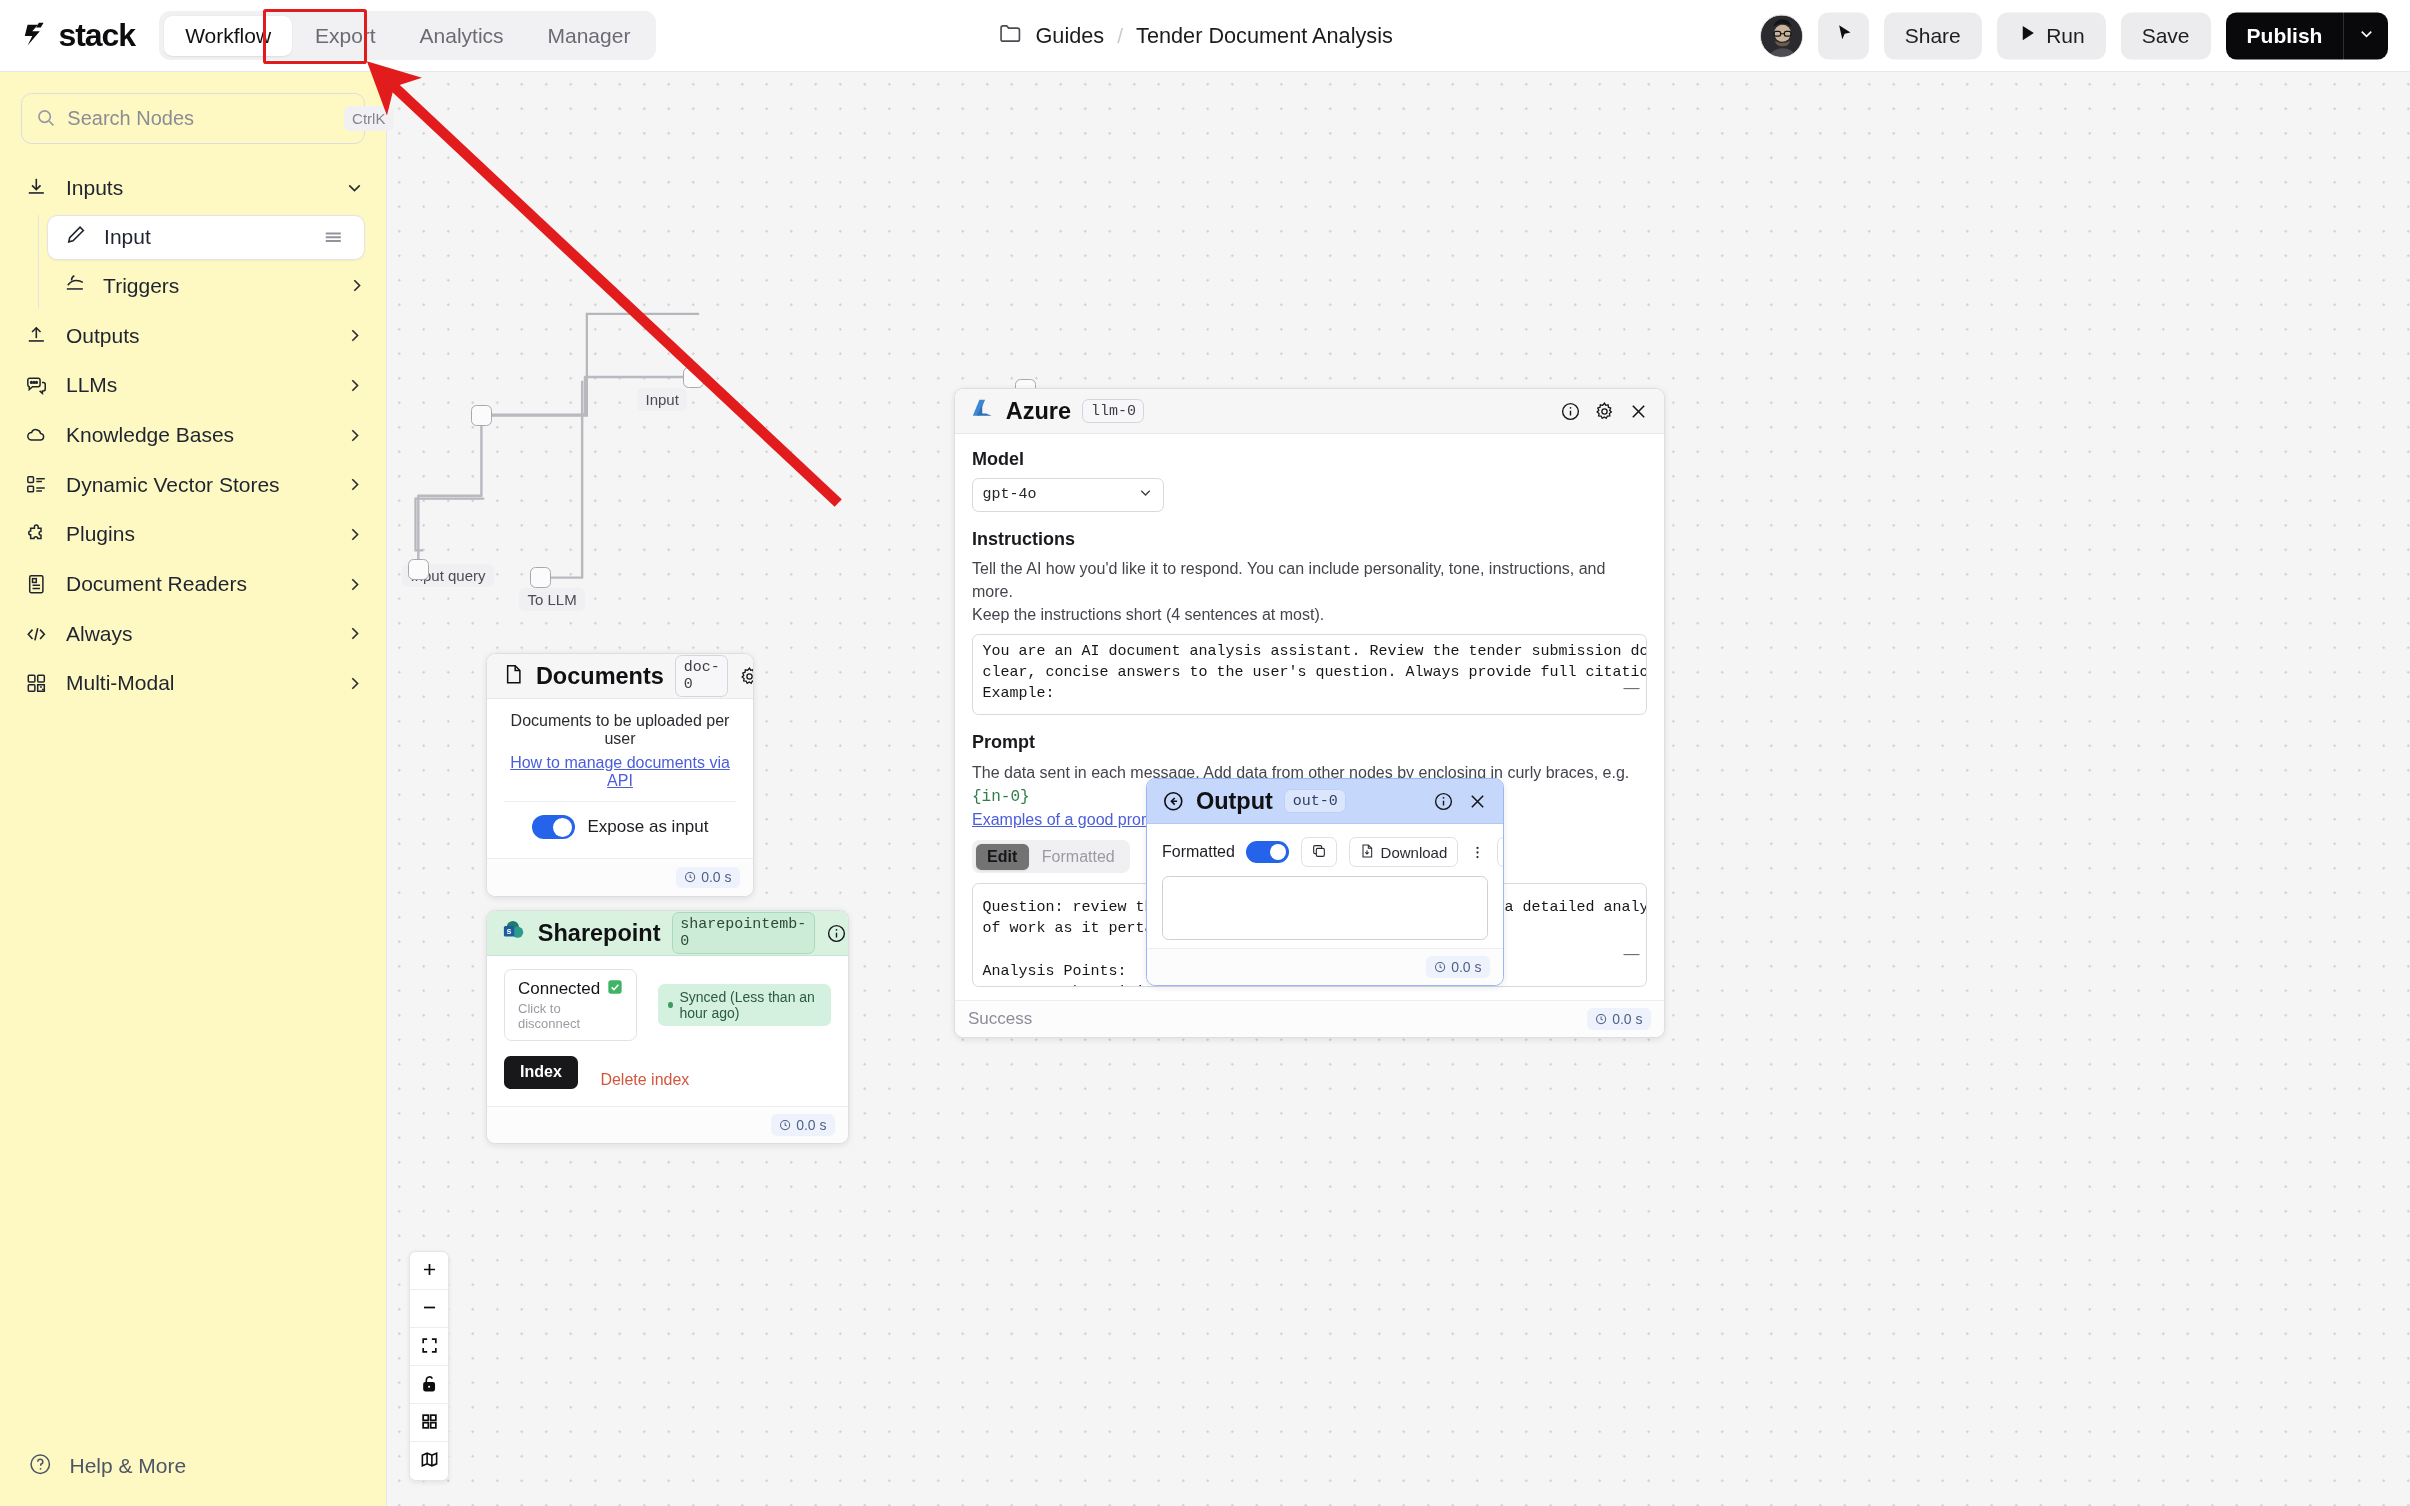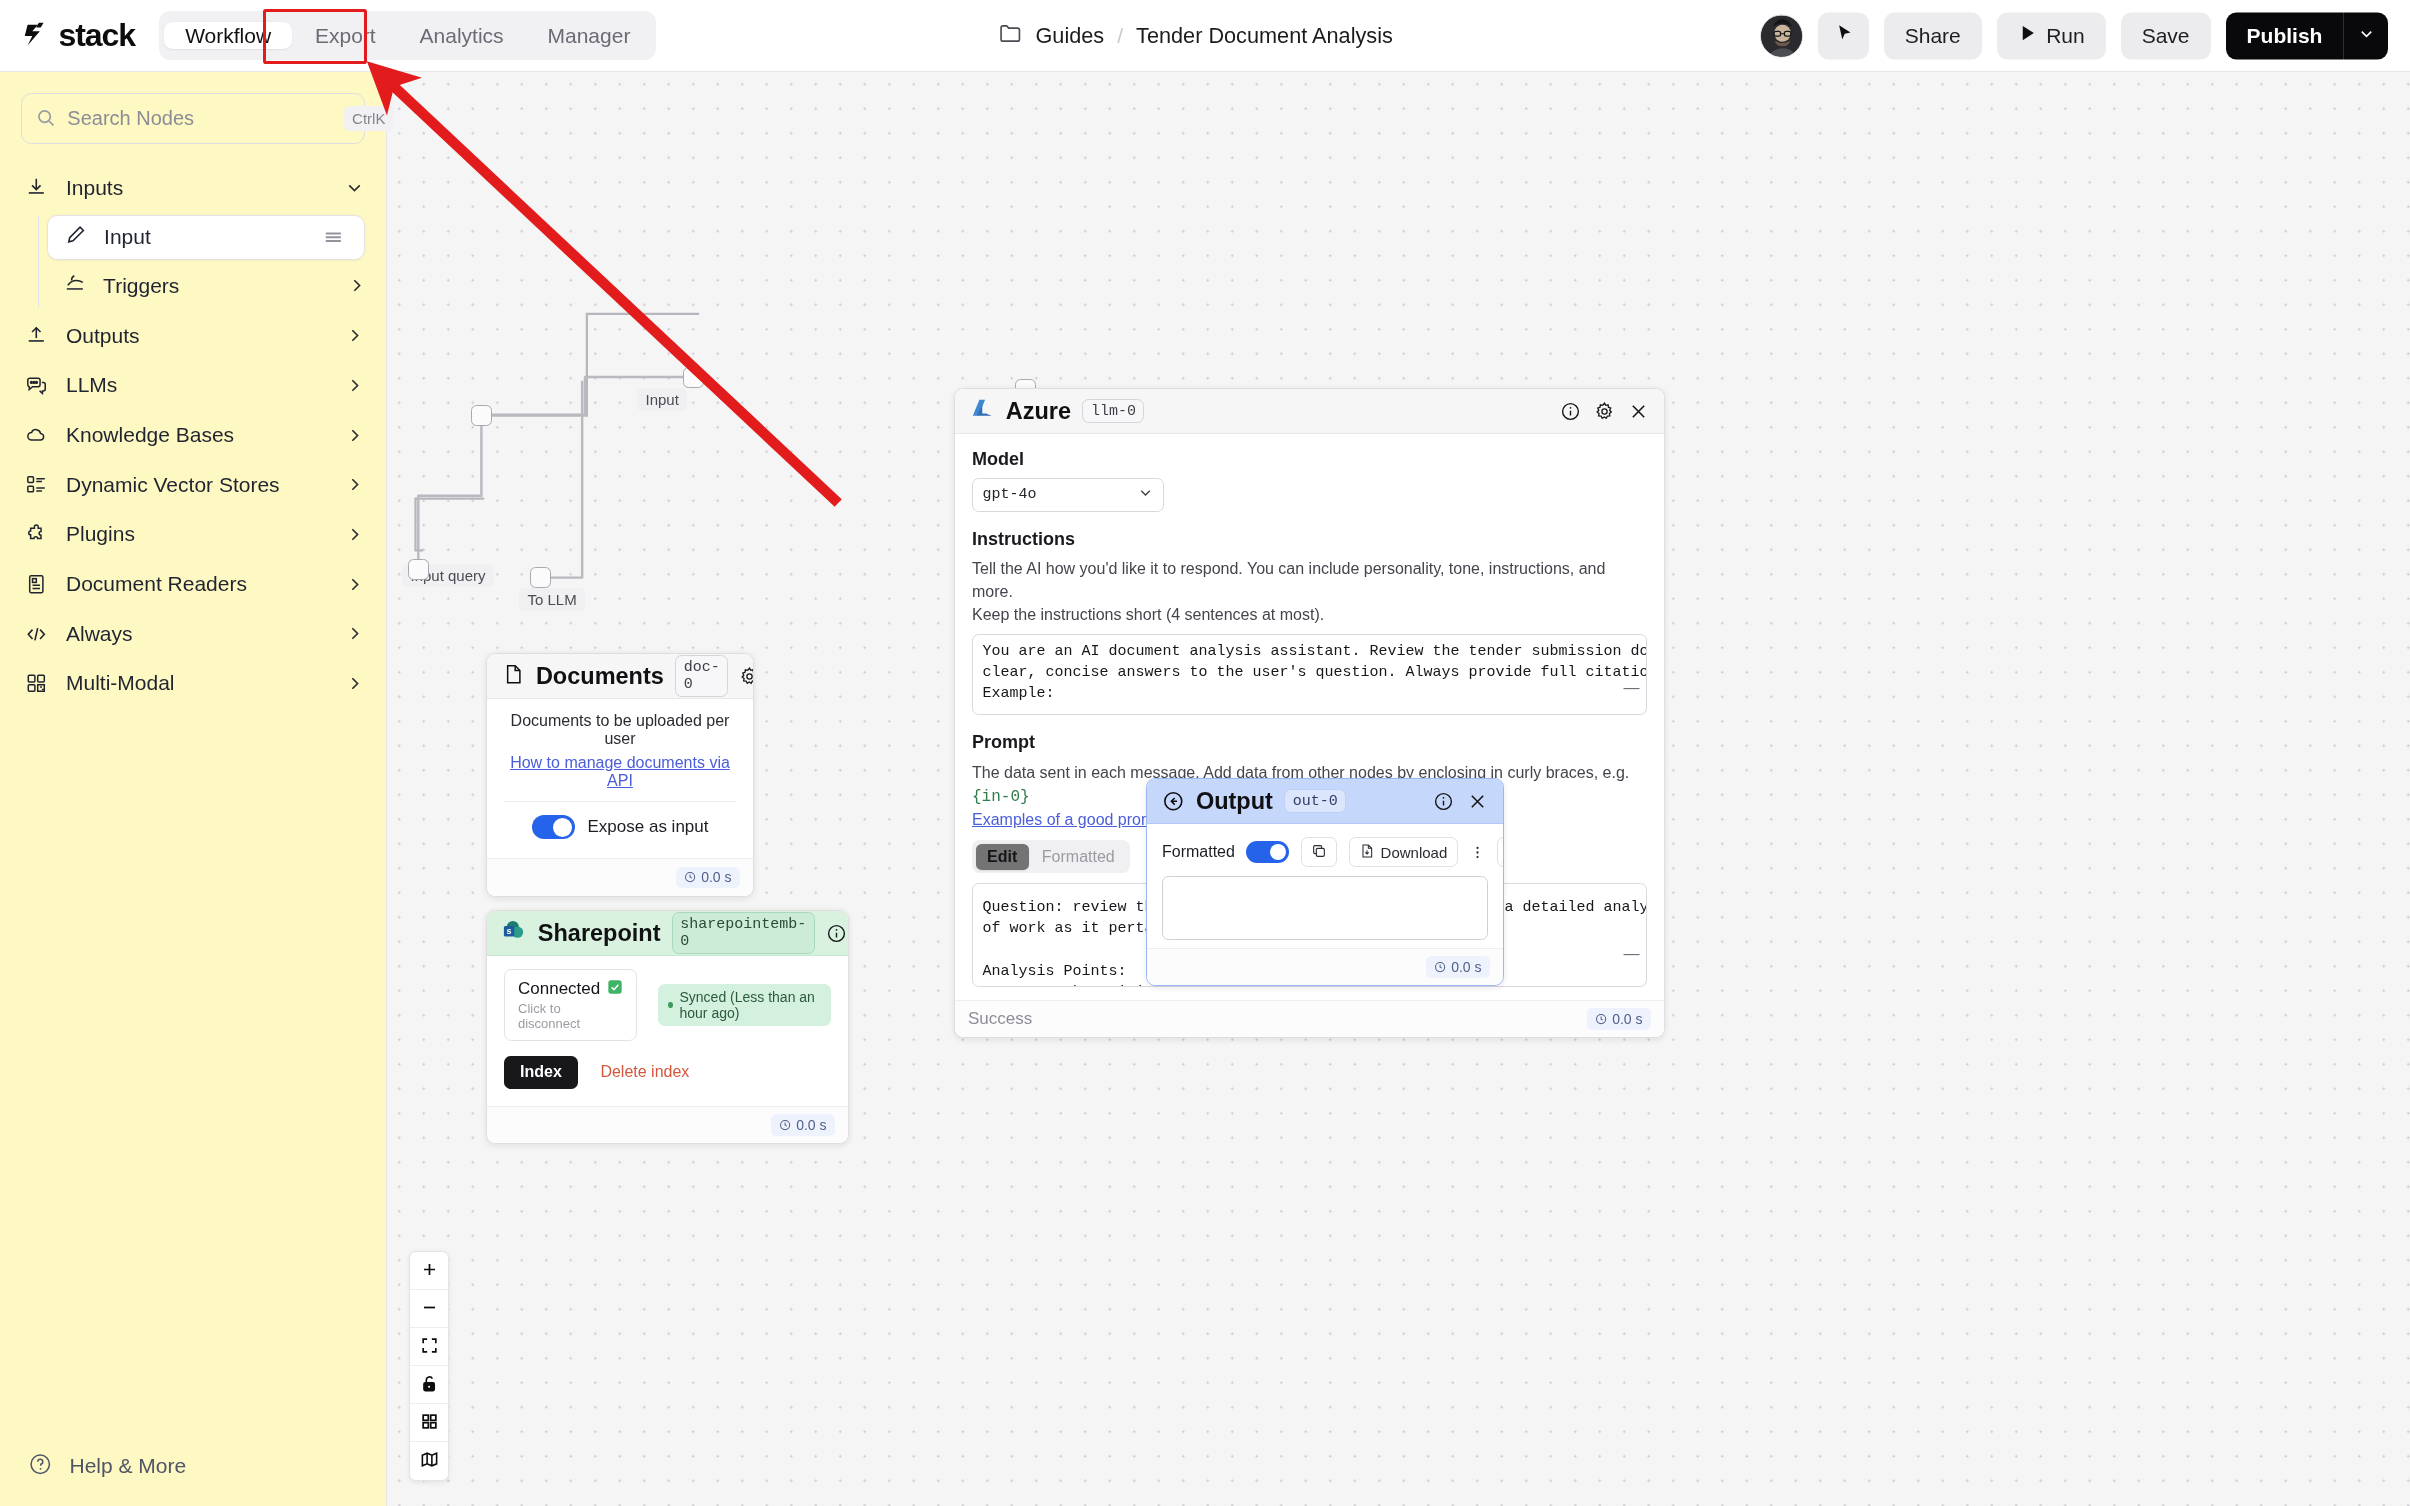--- a/index.html
+++ b/index.html
@@ -23,21 +23,21 @@
   .logo { display: flex; align-items: center; margin-left: 21px; gap: 5.6px; }
   .logo-mark { width: 32px; height: 32px; }
   .logo-text { font-size: 32px; font-weight: 700; letter-spacing: -1.1px; color: #0d0d0f; }
 
   .tabbar {
     margin-left: 24.5px; display: flex; align-items: center;
     background: #f1f1f3; border-radius: 11.3px; padding: 4.7px; gap: 1.9px;
     height: 49px;
   }
   .tab {
-    padding: 0 21px; height: 27px; display: flex; align-items: center;
+    padding: 0 21px; height: 40px; display: flex; align-items: center;
     font-size: 21px; color: #6b6b75; border-radius: 8.5px; cursor: pointer;
     white-space: nowrap;
   }
   .tab.active { background: #ffffff; color: #111114; box-shadow: 0 0.9px 1.9px rgba(0,0,0,.08); }
   .tab.highlighted { position: relative; }
 
   .breadcrumb {
     position: absolute; left: 998px; top: 50%; transform: translateY(-50%);
     display: flex; align-items: center; gap: 13px;
     font-size: 21.7px; color: #1c1c1f;
@@ -657,21 +657,21 @@
                   </svg>
               </span>
             </div>
             <div class="connected-sub">Click to disconnect</div>
           </div>
           <span class="synced-pill">
             <span class="dot"></span>
             <span>Synced (Less than an hour ago)</span>
           </span>
         </div>
-        <div style="display:flex; align-items:center; gap:22.6px; padding:15px 0 7.5px 0;">
+        <div style="display:flex; align-items:flex-end; gap:22.6px; padding:15px 0 7.5px 0;">
           <button class="dark-btn">Index</button>
           <span class="danger-link">Delete index</span>
         </div>
       </div>
       <div class="node-foot">
         <span class="status-txt"></span>
         <span class="timer">
           <svg width="12.2" height="12.2" viewBox="0 0 24 24" fill="none" stroke="#4f5f86" stroke-width="2">
               <circle cx="12" cy="12" r="9"></circle>
               <path d="M12 7 V12 L15.5 14"></path>

